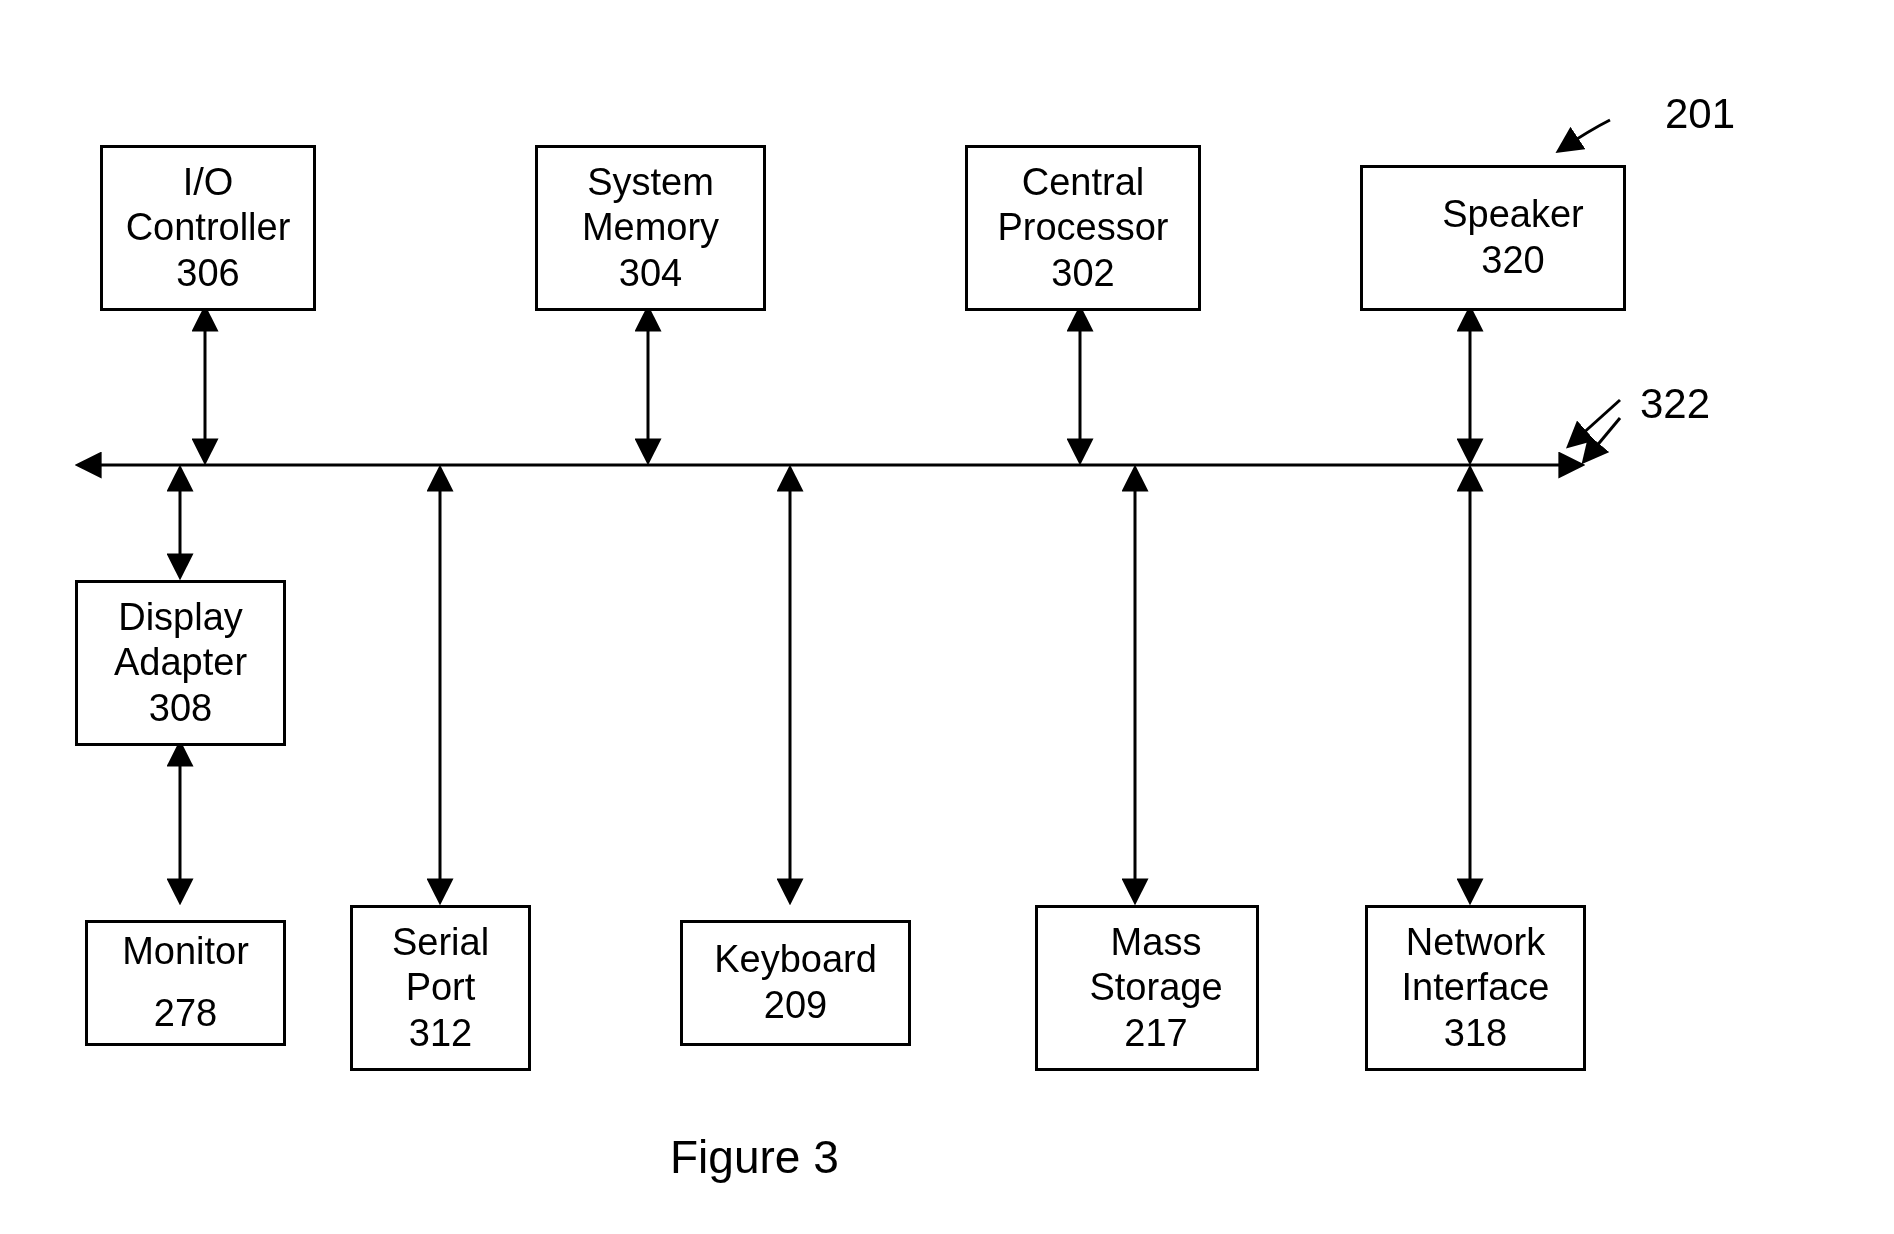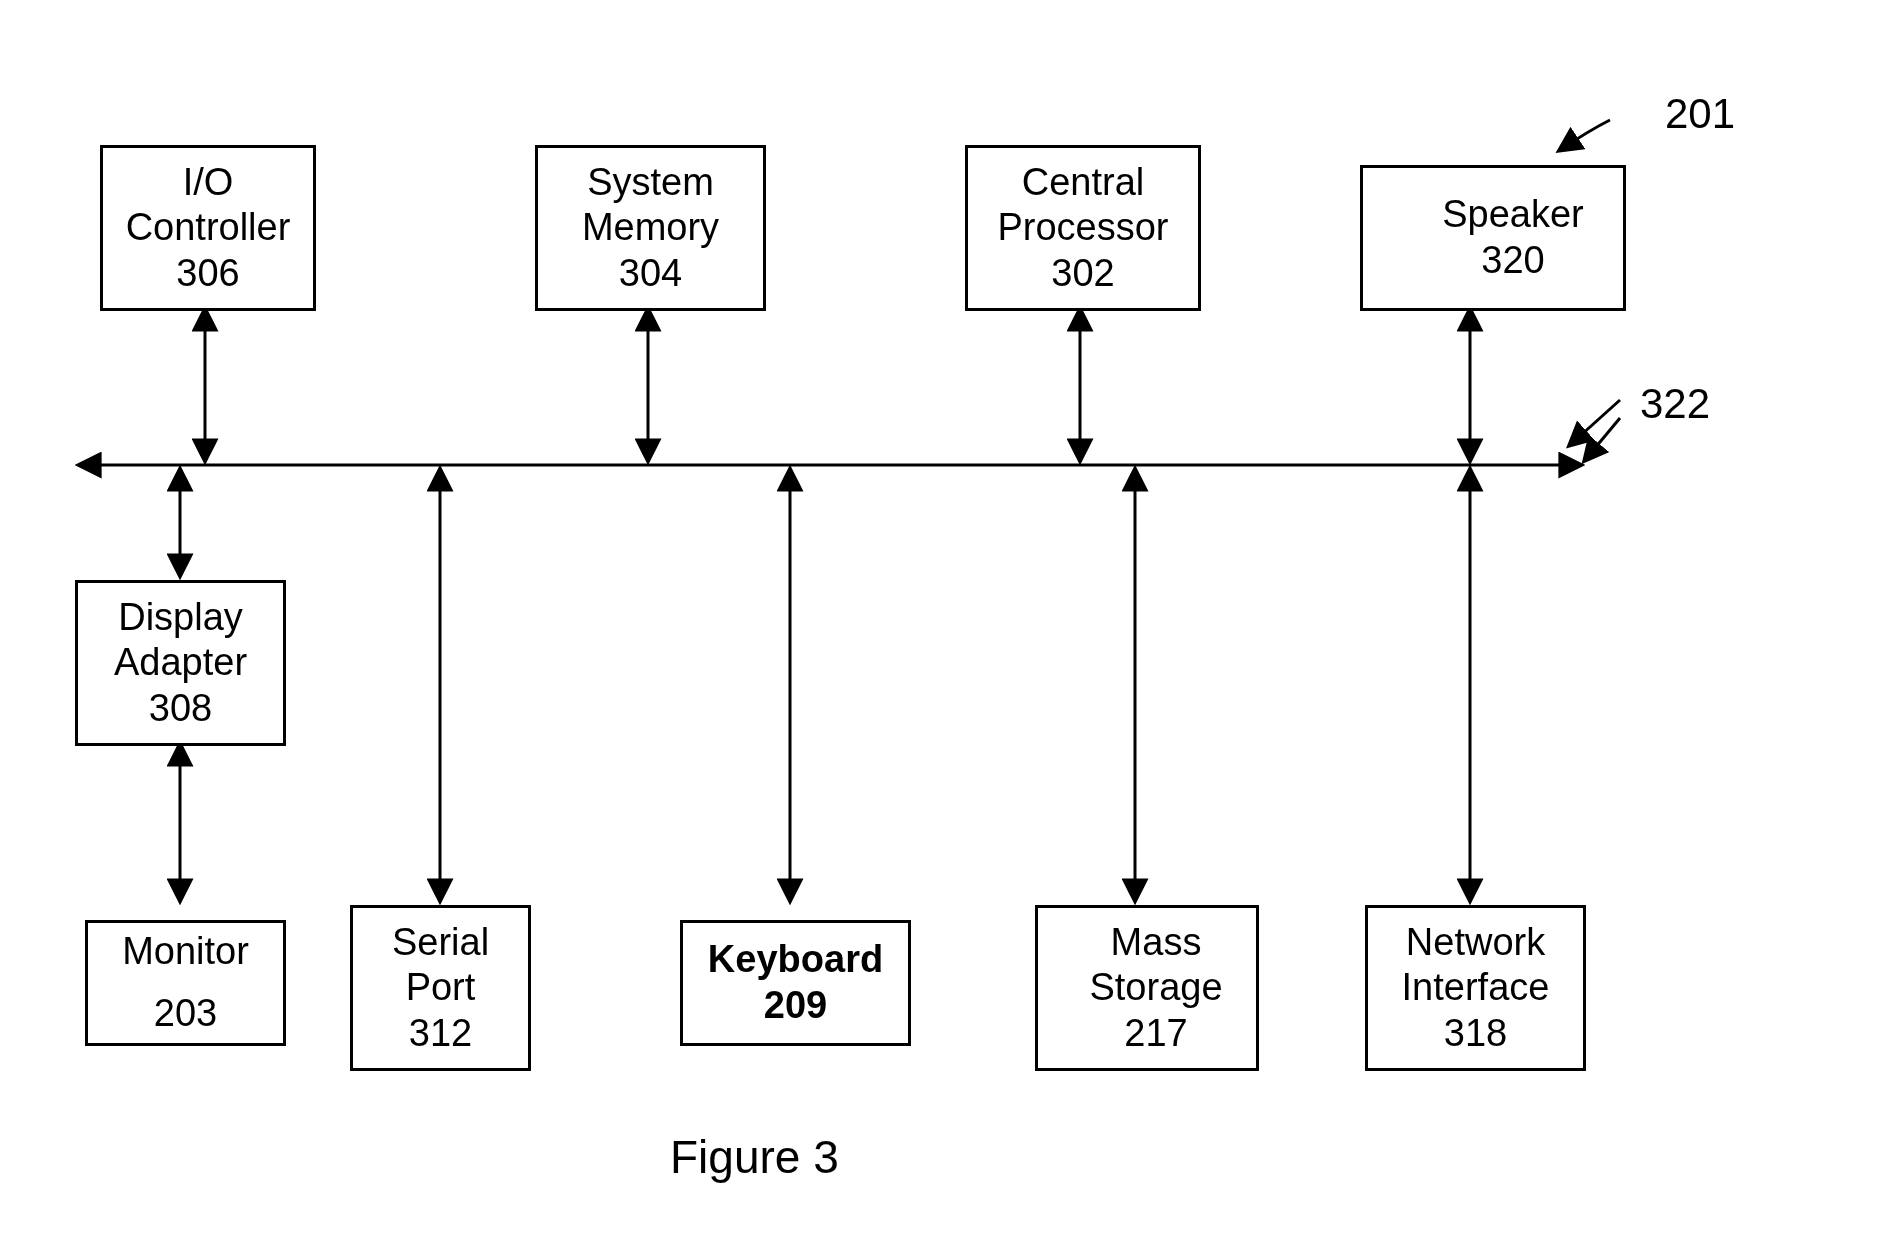--- a/index.html
+++ b/index.html
@@ -100,30 +100,30 @@
 </div>
 
 <div class="box" style="left:75px; top:580px; width:205px; height:160px;">
   <span>Display</span>
   <span>Adapter</span>
   <span>308</span>
 </div>
 
 <div class="box" style="left:85px; top:920px; width:195px; height:120px;gap:16px;">
   <span>Monitor</span>
-  <span>203</span>
+  <span>278</span>
 </div>
 
 <div class="box" style="left:350px; top:905px; width:175px; height:160px;">
   <span>Serial</span>
   <span>Port</span>
   <span>312</span>
 </div>
 
-<div class="box" style="left:680px; top:920px; width:225px; height:120px;font-weight:bold;">
+<div class="box" style="left:680px; top:920px; width:225px; height:120px;">
   <span>Keyboard</span>
   <span>209</span>
 </div>
 
 <div class="box" style="left:1035px; top:905px; width:200px; height:160px;padding-left:18px;">
   <span>Mass</span>
   <span>Storage</span>
   <span>217</span>
 </div>
 

